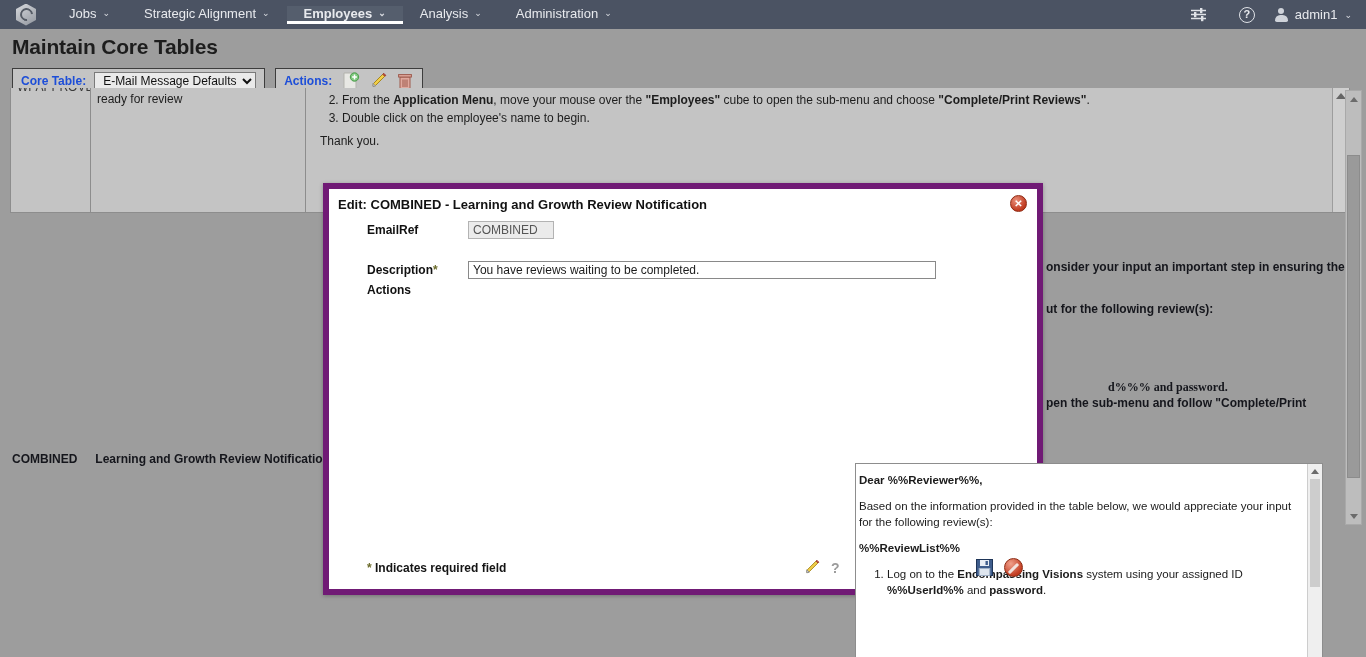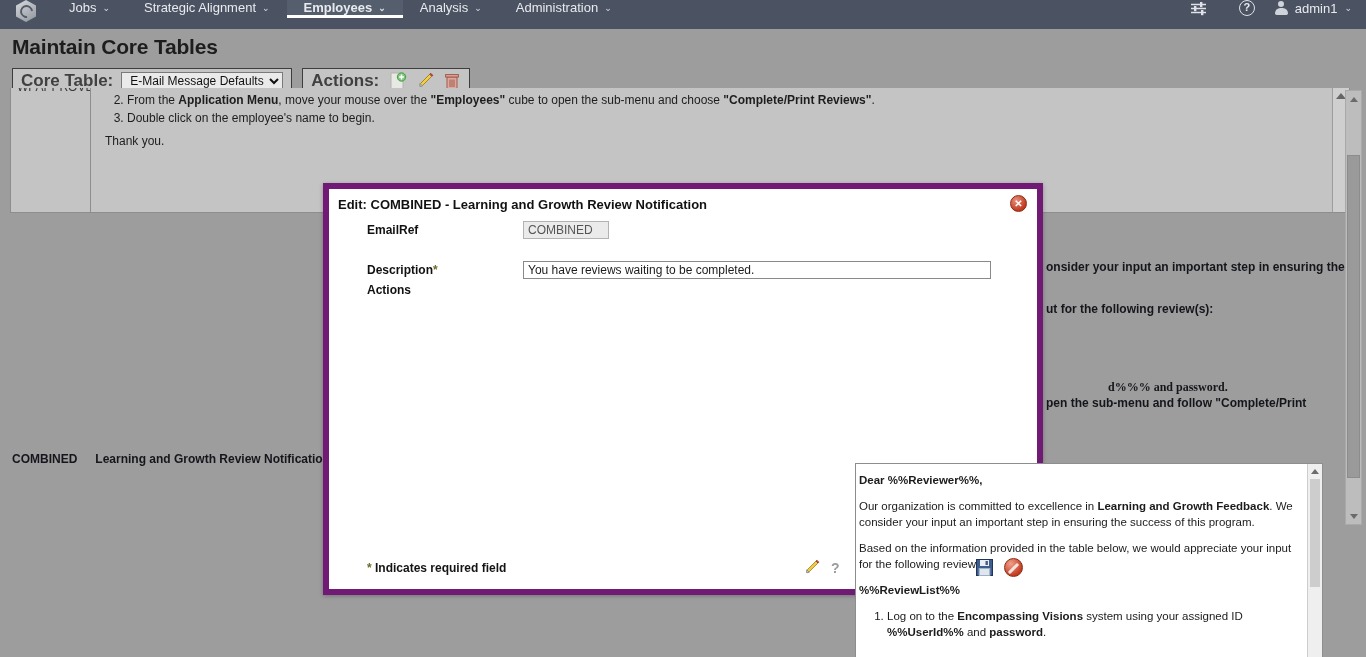--- a/index.html
+++ b/index.html
@@ -8,21 +8,21 @@
     width: 1366px; height: 657px;
     overflow: hidden;
     font-family: "Liberation Sans", sans-serif;
     background: #9d9d9d;
   }
 
   
   #topnav {
     position: absolute; left: 0; top: 0; width: 1366px; height: 29px;
     background: #4b5363;
-    display: flex; align-items: flex-start;
+    display: flex; align-items: center;
     color: #e8eaee;
     font-size: 13px;
   }
   #logo-wrap { width: 52px; display: flex; align-items: center; justify-content: center; }
   .logo-hex {
     width: 20px; height: 22px;
     background: linear-gradient(145deg,#d8dade,#8f949c);
     clip-path: polygon(50% 0%, 100% 25%, 100% 75%, 50% 100%, 0% 75%, 0% 25%);
     display: flex; align-items: center; justify-content: center;
   }
@@ -56,21 +56,21 @@
   #page-title {
     position: absolute; left: 12px; top: 35px;
     font-size: 21px; font-weight: bold; color: #1d1d1d;
     letter-spacing: -.2px;
   }
   #toolbar { position: absolute; left: 12px; top: 68px; display: flex; gap: 10px; }
   .tb-box {
     border: 1px solid #3d3d3d; background: #c4c4c4;
     height: 26px; display: flex; align-items: center; padding: 0 8px; gap: 8px;
   }
-  .tb-label { font-size: 17px; font-weight: bold; color: #404040; white-space: nowrap; }
+  .tb-label { font-size: 12px; font-weight: bold; color: #1d4ed8; white-space: nowrap; }
   .core-select {
     font-family: "Liberation Sans", sans-serif;
     font-size: 12px; height: 19px; padding: 0 2px 0 4px;
     border: 1px solid #7a7a7a; background: #eaeaea; color: #111;
     min-width: 143px;
   }
   .act-icons { display: flex; align-items: center; gap: 9px; padding-left: 2px; }
   .ico-btn { cursor: pointer; display: block; }
 
   
@@ -143,21 +143,21 @@
   #modal-close {
     position: absolute; right: 10px; top: 6px; width: 17px; height: 17px;
     border-radius: 50%; cursor: pointer;
     background: radial-gradient(circle at 35% 30%, #e98f7a, #c03a20 70%);
     border: 1px solid #8e2a12;
     display: flex; align-items: center; justify-content: center;
     color: #fff; font-size: 10px; font-weight: bold; line-height: 1;
   }
   .frow { position: absolute; left: 0; width: 100%; display: flex; align-items: flex-start; }
   .flabel {
-    width: 194px; padding-left: 38px; font-size: 12px; font-weight: bold; color: #111;
+    width: 139px; padding-left: 38px; font-size: 12px; font-weight: bold; color: #111;
     padding-top: 2px;
   }
   .flabel .req { color: #6b6b2a; }
   .finput {
     font-family: "Liberation Sans", sans-serif; font-size: 12px; color: #1b1b1b;
     height: 18px; padding: 1px 4px; border: 1px solid #898989; background: #fff;
   }
   .finput.readonly { background: #ebebeb; color: #555; border-color: #b3b3b3; width: 86px; }
   .finput.wide { width: 468px; }
 
@@ -298,20 +298,23 @@
     </div>
   </div>
 </div>
 
 <div id="bg-page">
 
   <div id="grid">
     <div class="gcol c0">
       <div class="clip-top">WPAPPROVED</div>
     </div>
+    <div class="gcol c2">
+      <div>ready for review</div>
+    </div>
     <div class="gcol c3">
       <ol class="msgol" start="2">
         <li>From the <span class="b">Application Menu</span>, move your mouse over the <span class="b">"Employees"</span> cube to open the sub-menu and choose <span class="b">"Complete/Print Reviews"</span>.</li>
         <li>Double click on the employee's name to begin.</li>
       </ol>
       <p class="msgline">Thank you.</p>
     </div>
 
     <div id="grid-sb">
       <div class="sb-arrow-up"></div>
@@ -365,21 +368,20 @@
       <path d="M13.8 2.2l2 2-9.2 9.2-2.6.6.6-2.6z" fill="#f2cf4a" stroke="#a8881c"></path>
       <path d="M13.8 2.2l2 2 .9-.9-2-2z" fill="#d95c4a" stroke="#963629"></path>
       <path d="M4 11.4l2.6 2.6-2.6.6z" fill="#d9d9d9" stroke="#8e8e8e"></path>
     </svg>
     <span class="help-q">?</span>
   </div>
 
   <div id="msgbox">
     <div class="inner">
       <p style="font-weight:bold;">Dear %%Reviewer%%,</p>
-      <p><span>Our organization is committed to excellence in </span><span class="b">Learning and Growth Feedback</span><span>. We consider your input an important step in ensuring the success of this program.</span></p>
       <p>Based on the information provided in the table below, we would appreciate your input for the following review(s):</p>
       <p style="font-weight:bold;">%%ReviewList%%</p>
       <ol>
         <li>Log on to the <span class="b">Encompassing Visions</span> system using your assigned ID <span class="b">%%UserId%%</span> and <span class="b">password</span>.</li>
 
       </ol>
     </div>
     <div id="msg-sb">
       <div class="a-up">
           <div class="tri-up"></div>

